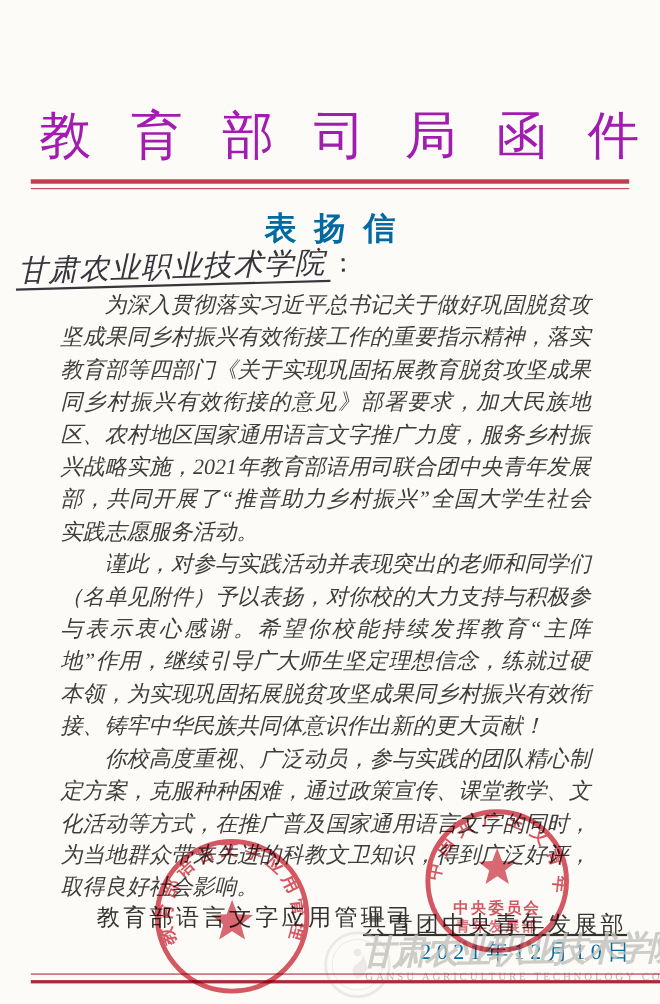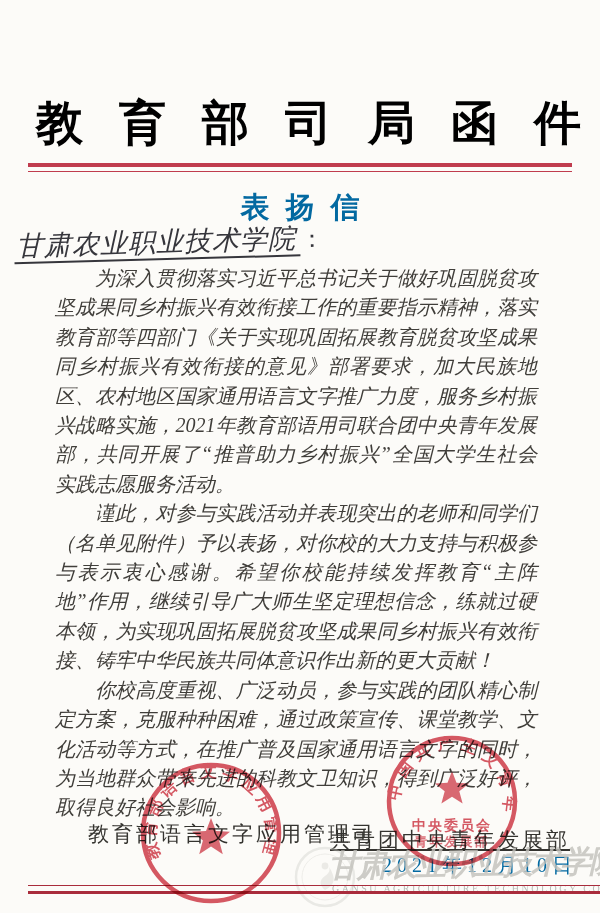--- a/index.html
+++ b/index.html
@@ -9,23 +9,23 @@
     margin:0 auto;
     background:#fcfbf8;
     overflow:hidden;
     font-family:"Liberation Serif","DejaVu Serif",serif;
     color:#3b3a36;
   }
   
   .header-title{
     position:absolute;left:0;top:92px;width:100%;
     text-align:right;
-    font-size:47px;font-weight:bold;
+    font-size:47px;font-weight:normal;
     letter-spacing:36px;text-indent:36px;
-    color:#000000;
+    color:#a21caf;
     white-space:nowrap;
   }
   .header-rule{
     position:absolute;left:28px;right:28px;top:163px;
     height:4px;
     border-top:4px solid #c03c4e;
     border-bottom:1.5px solid #c03c4e;
   }
   
   .doc-title{

